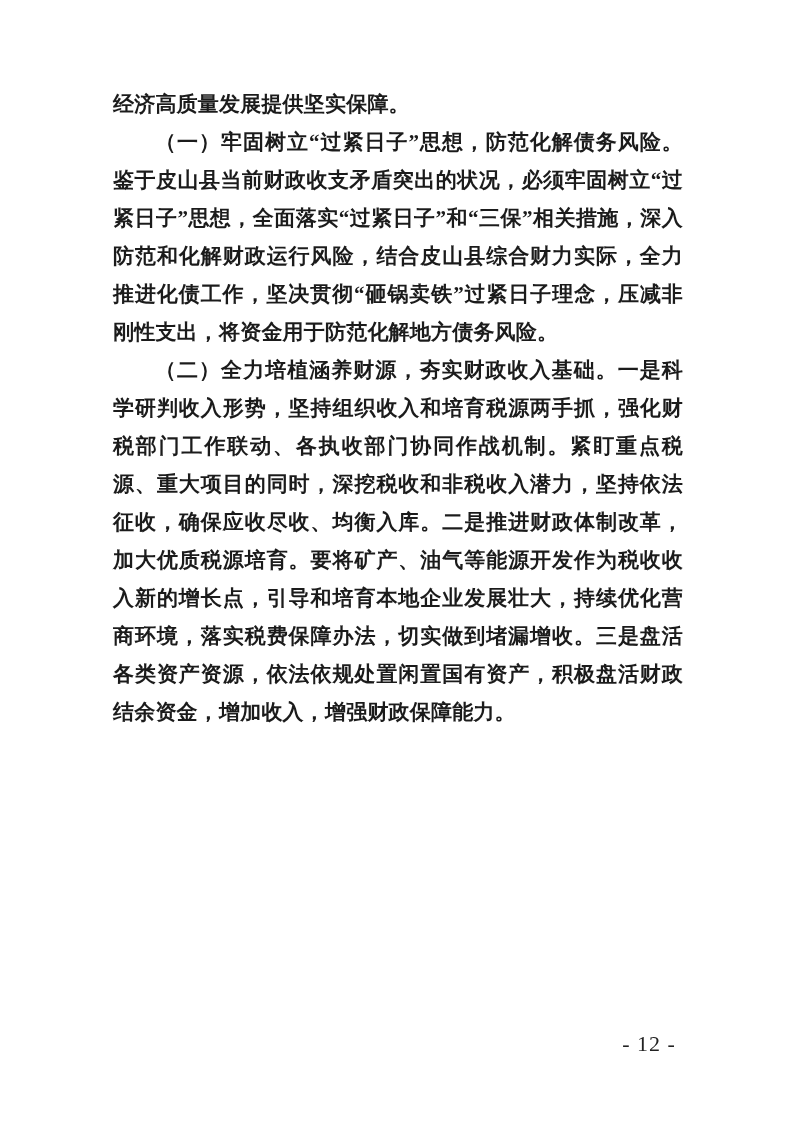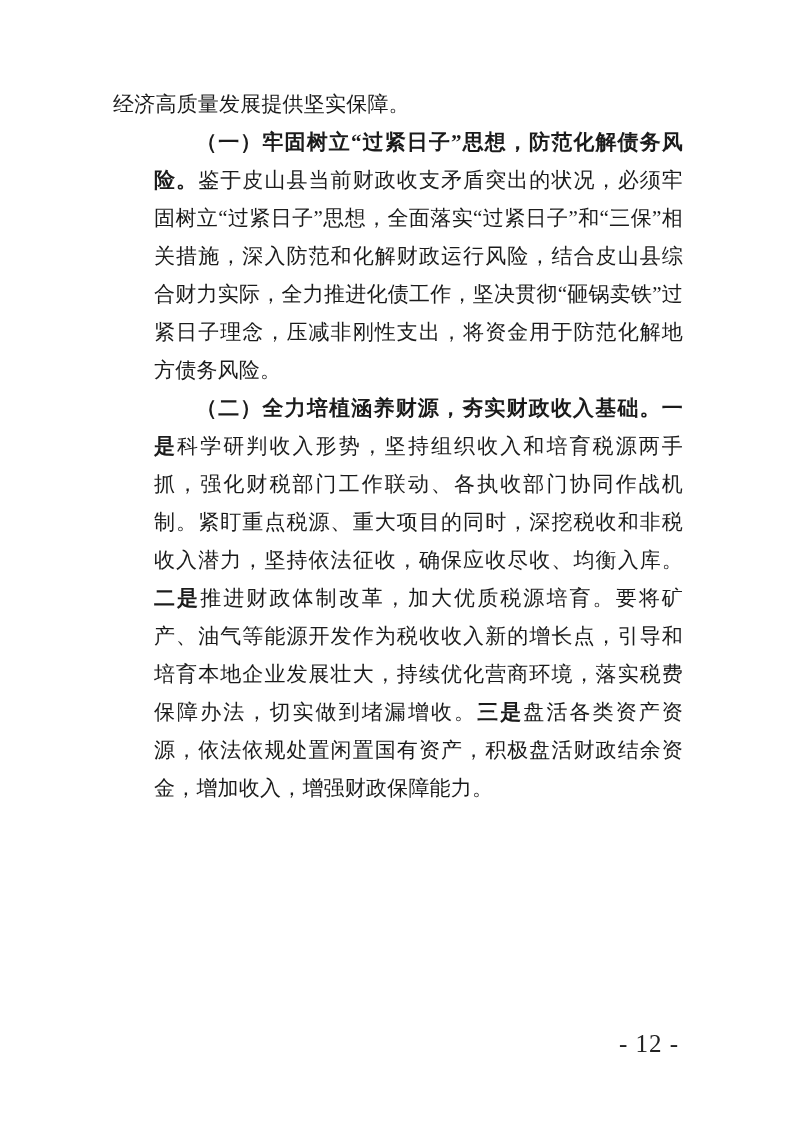--- a/index.html
+++ b/index.html
@@ -30,35 +30,34 @@
     text-align: justify;
     text-justify: inter-ideograph;
     letter-spacing: 0.2px;
   }
   p.para {
     margin: 0;
     padding: 0;
   }
   p.para.indent {
     text-indent: 42px;
-    margin-left: 41px;
   }
   .seg {
-    font-weight: 400;
+    font-weight: 700;
   }
   .seg.bold {
     font-weight: 700;
   }
   .page-number {
     position: absolute;
     top: 1032px;
     left: 613px;
     width: 72px;
     text-align: center;
-    font-size: 25px;
+    font-size: 22px;
     line-height: 24px;
     color: #222222;
     letter-spacing: 1px;
   }
 </style>
 </head>
 <body>
 
 <div class="sheet">
   <div class="doc-body">

